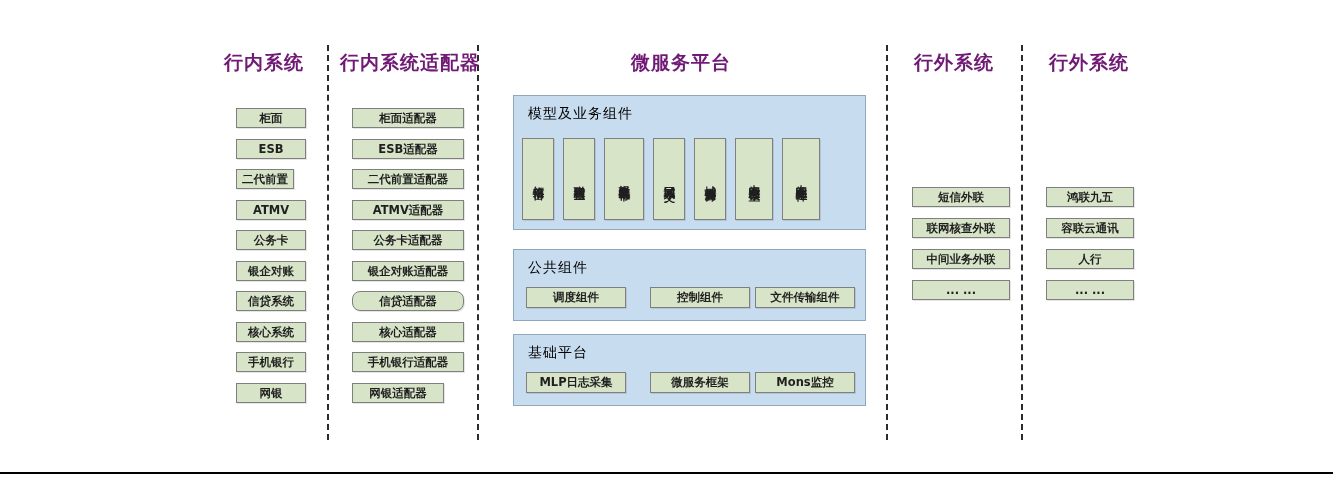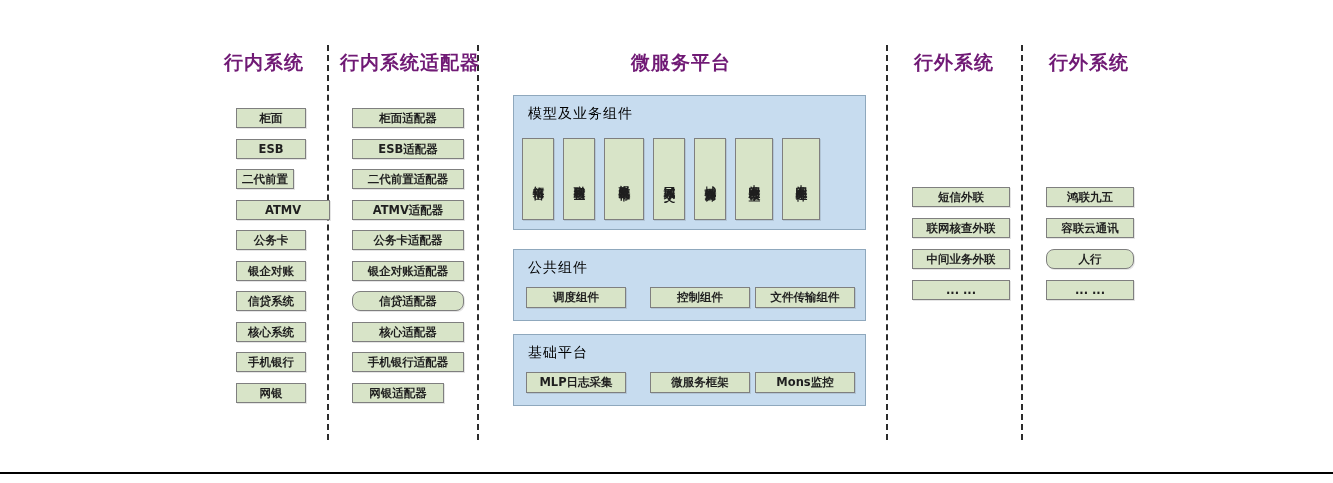--- a/index.html
+++ b/index.html
@@ -100,21 +100,21 @@
 <div id="canvas">
     <div class="divider" style="left: 327px;"></div>
     <div class="divider" style="left: 477px;"></div>
     <div class="divider" style="left: 886px;"></div>
     <div class="divider" style="left: 1021px;"></div>
     <div class="bottom-rule"></div>
     <div class="col-title" style="left: 200px; top: 50px; width: 128px;">行内系统</div>
     <div class="node" style="left: 236px; top: 108px; width: 70px; height: 20px;">柜面</div>
     <div class="node" style="left: 236px; top: 139px; width: 70px; height: 20px;">ESB</div>
     <div class="node" style="left: 236px; top: 169px; width: 58px; height: 20px;">二代前置</div>
-    <div class="node" style="left: 236px; top: 200px; width: 94px; height: 20px;">ATMV</div>
+    <div class="node" style="left: 236px; top: 200px; width: 70px; height: 20px;">ATMV</div>
     <div class="node" style="left: 236px; top: 230px; width: 70px; height: 20px;">公务卡</div>
     <div class="node" style="left: 236px; top: 261px; width: 70px; height: 20px;">银企对账</div>
     <div class="node" style="left: 236px; top: 291px; width: 70px; height: 20px;">信贷系统</div>
     <div class="node" style="left: 236px; top: 322px; width: 70px; height: 20px;">核心系统</div>
     <div class="node" style="left: 236px; top: 352px; width: 70px; height: 20px;">手机银行</div>
     <div class="node" style="left: 236px; top: 383px; width: 70px; height: 20px;">网银</div>
     <div class="col-title" style="left: 340px; top: 50px; width: 134px;">行内系统适配器</div>
     <div class="node" style="left: 352px; top: 108px; width: 112px; height: 20px;">柜面适配器</div>
     <div class="node" style="left: 352px; top: 139px; width: 112px; height: 20px;">ESB适配器</div>
     <div class="node" style="left: 352px; top: 169px; width: 112px; height: 20px;">二代前置适配器</div>
@@ -126,21 +126,21 @@
     <div class="node" style="left: 352px; top: 352px; width: 112px; height: 20px;">手机银行适配器</div>
     <div class="node" style="left: 352px; top: 383px; width: 92px; height: 20px;">网银适配器</div>
     <div class="col-title" style="left: 890px; top: 50px; width: 128px;">行外系统</div>
     <div class="node" style="left: 912px; top: 187px; width: 98px; height: 20px;">短信外联</div>
     <div class="node" style="left: 912px; top: 218px; width: 98px; height: 20px;">联网核查外联</div>
     <div class="node" style="left: 912px; top: 249px; width: 98px; height: 20px;">中间业务外联</div>
     <div class="node" style="left: 912px; top: 280px; width: 98px; height: 20px;">... ...</div>
     <div class="col-title" style="left: 1025px; top: 50px; width: 128px;">行外系统</div>
     <div class="node" style="left: 1046px; top: 187px; width: 88px; height: 20px;">鸿联九五</div>
     <div class="node" style="left: 1046px; top: 218px; width: 88px; height: 20px;">容联云通讯</div>
-    <div class="node" style="left: 1046px; top: 249px; width: 88px; height: 20px; border-radius: 8px;">人行</div>
+    <div class="node" style="left: 1046px; top: 249px; width: 88px; height: 20px;">人行</div>
     <div class="node" style="left: 1046px; top: 280px; width: 88px; height: 20px;">... ...</div>
     <div class="col-title" style="left: 556px; top: 50px; width: 250px;">微服务平台</div>
     <div class="panel" style="left: 513px; top: 95px; width: 353px; height: 135px;">
       <div class="panel-title">模型及业务组件</div>
     </div>
     <div class="node vertical" style="left: 522px; top: 138px; width: 32px; height: 82px;">短信平台</div>
     <div class="node vertical" style="left: 563px; top: 138px; width: 32px; height: 82px;">联网核查</div>
     <div class="node vertical" style="left: 604px; top: 138px; width: 40px; height: 82px;">银联及银行卡</div>
     <div class="node vertical" style="left: 653px; top: 138px; width: 32px; height: 82px;">同城票交</div>
     <div class="node vertical" style="left: 694px; top: 138px; width: 32px; height: 82px;">城商行清算</div>

